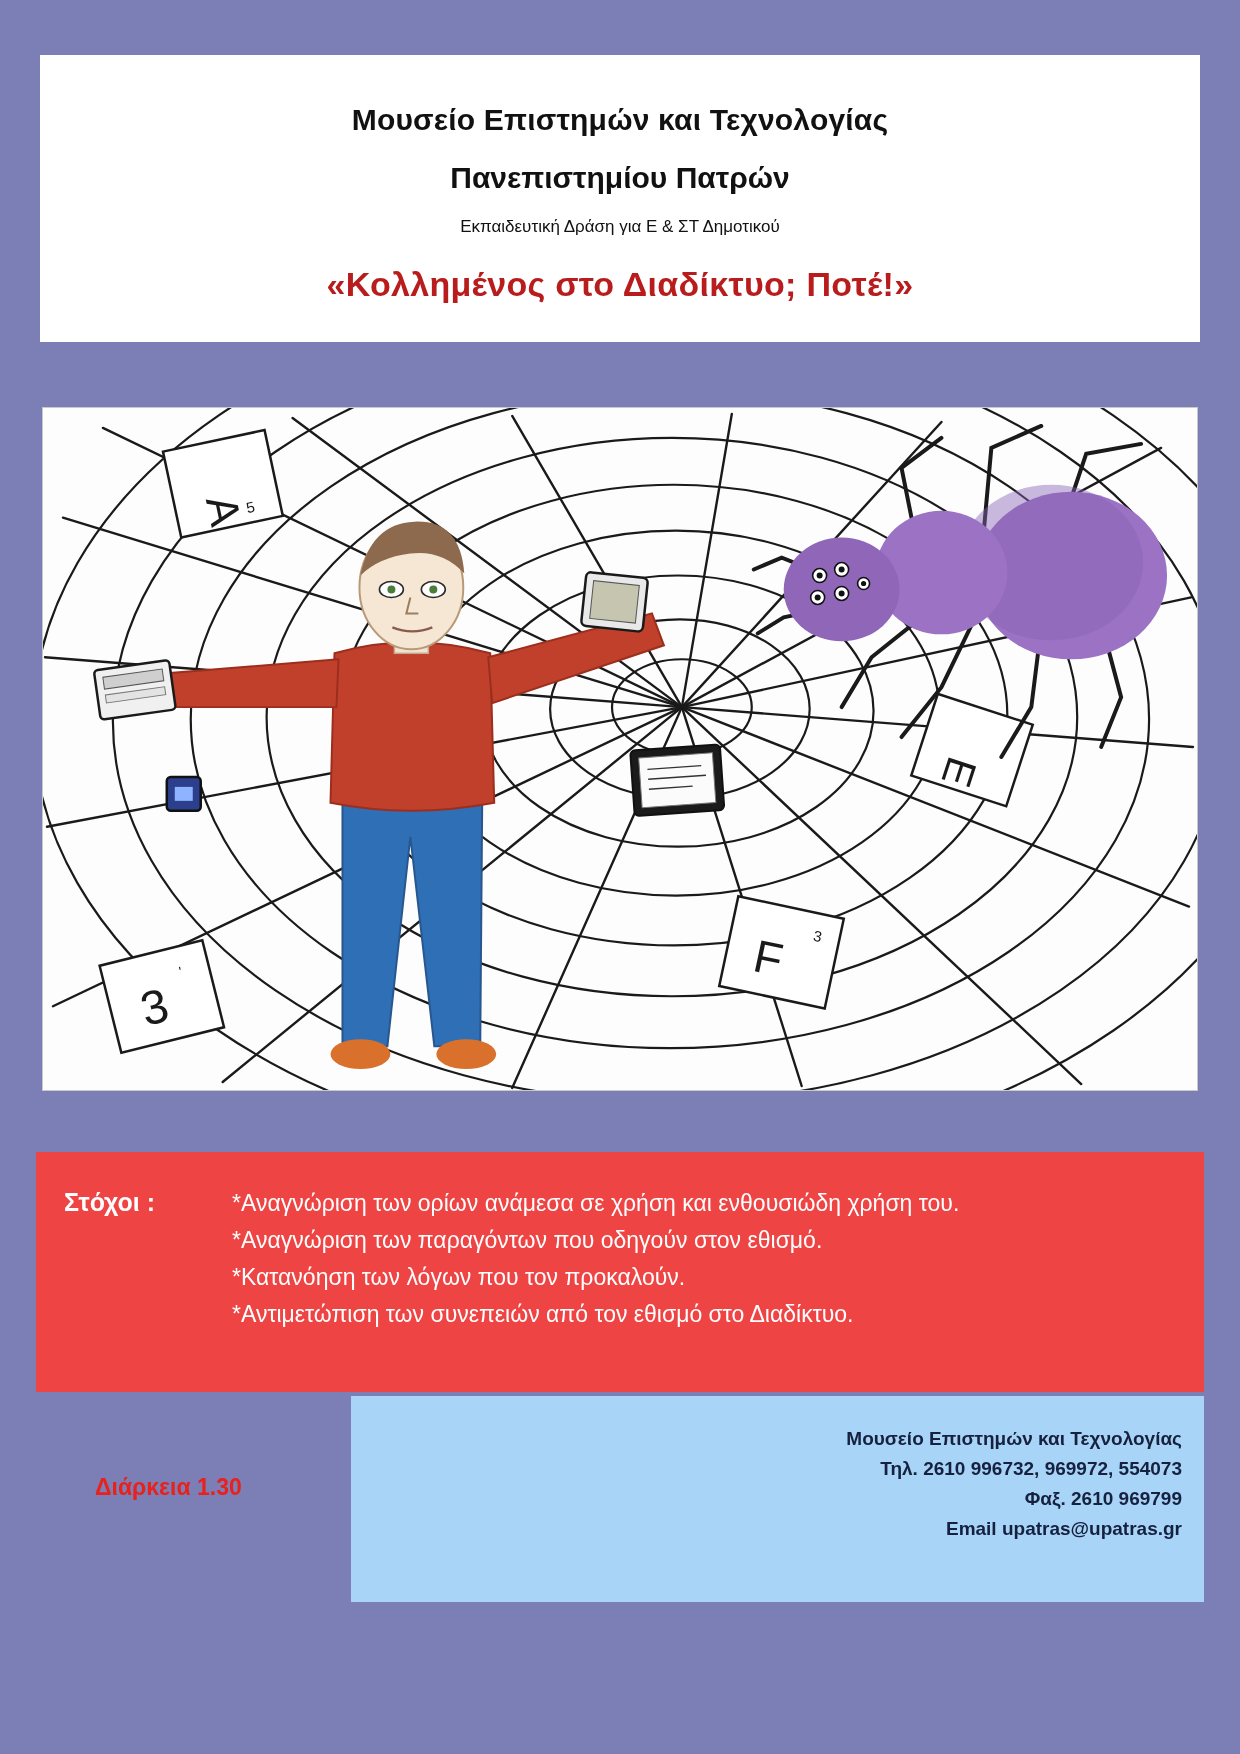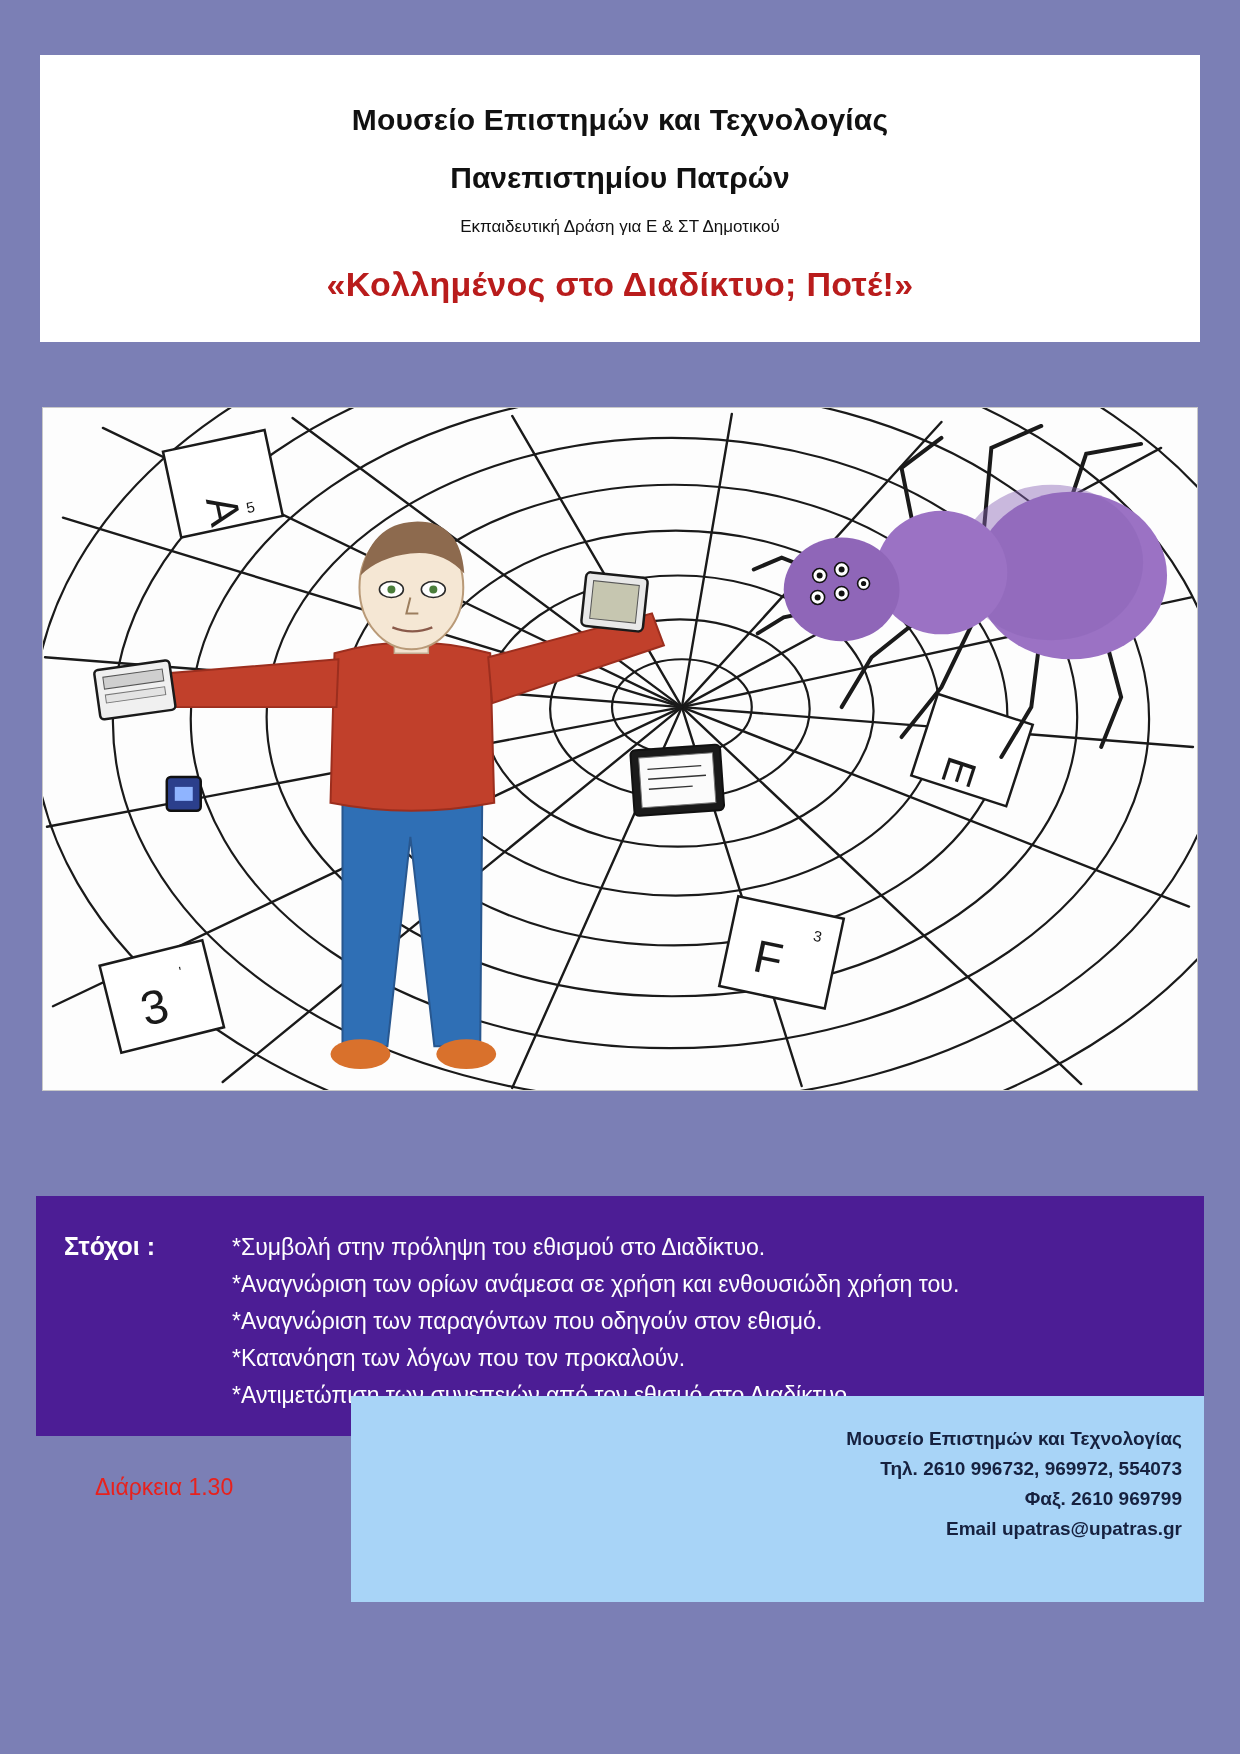--- a/index.html
+++ b/index.html
@@ -71,24 +71,24 @@
     position: absolute;
     inset: 0;
     background: #fdfdfd;
   }
   .art-svg { display:block; width:100%; height:100%; }
 
   
   .goals-panel {
     position: absolute;
     left: 36px;
-    top: 1196px;
+    top: 1152px;
     width: 1168px;
     height: 240px;
-    background: #4c1d95;
+    background: #ef4444;
     box-sizing: border-box;
   }
   .goals-label {
     position: absolute;
     left: 28px;
     top: 36px;
     font-size: 25px;
     font-weight: bold;
     color: #ffffff;
   }
@@ -126,21 +126,21 @@
     font-weight: bold;
     color: #16213f;
     line-height: 30px;
     white-space: nowrap;
   }
   .duration {
     position: absolute;
     left: 95px;
     top: 1474px;
     font-size: 23px;
-    font-weight: normal;
+    font-weight: bold;
     color: #e8211c;
     white-space: nowrap;
   }
 </style>
 </head>
 <body>
 
 <div class="header-panel">
   <div class="header-line1">Μουσείο Επιστημών και Τεχνολογίας</div>
   <div class="header-line2">Πανεπιστημίου Πατρών</div>
@@ -284,21 +284,20 @@
           <circle cx="822" cy="176" r="2.6"></circle>
         </g>
       </g>
     </svg>
   </div>
 </div>
 
 <div class="goals-panel">
   <div class="goals-label">Στόχοι :</div>
   <div class="goals-list">
-    <div class="goal">*Συμβολή στην πρόληψη του εθισμού στο Διαδίκτυο.</div>
     <div class="goal">*Αναγνώριση των ορίων ανάμεσα σε χρήση και ενθουσιώδη χρήση του.</div>
     <div class="goal">*Αναγνώριση των παραγόντων που οδηγούν στον εθισμό.</div>
     <div class="goal">*Κατανόηση των λόγων που τον προκαλούν.</div>
     <div class="goal">*Αντιμετώπιση των συνεπειών από τον εθισμό στο Διαδίκτυο.</div>
   </div>
 </div>
 
 <div class="footer-blue">
   <div class="footer-contact">
     <div>Μουσείο Επιστημών και Τεχνολογίας</div>

